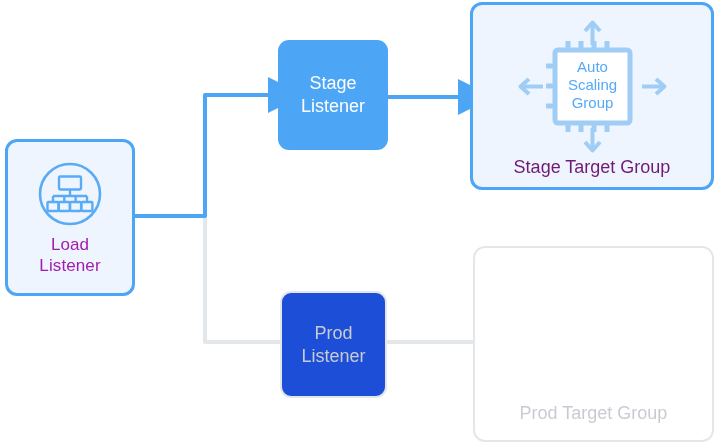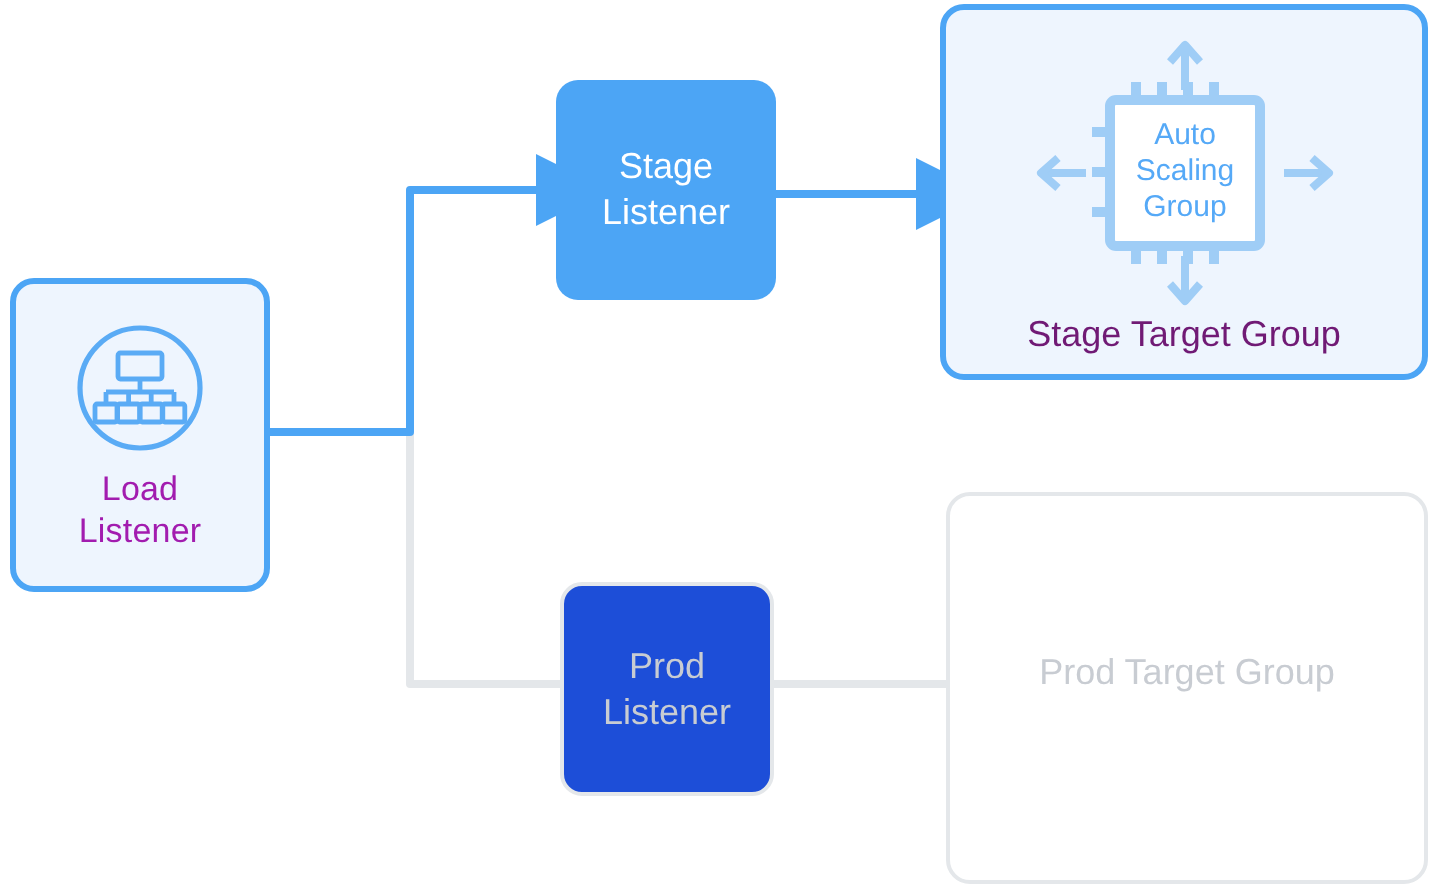--- a/index.html
+++ b/index.html
@@ -123,21 +123,21 @@
 
   
   .prod-target {
     left: 473px;
     top: 246px;
     width: 241px;
     height: 196px;
     background: #ffffff;
     border: 2px solid #e4e7ea;
     border-radius: 12px;
-    justify-content: center;
+    justify-content: flex-end;
     padding-bottom: 16px;
   }
   .prod-target-label {
     color: #c8ccd2;
     font-size: 18px;
     line-height: 22px;
     text-align: center;
     font-weight: 400;
   }
 </style>

